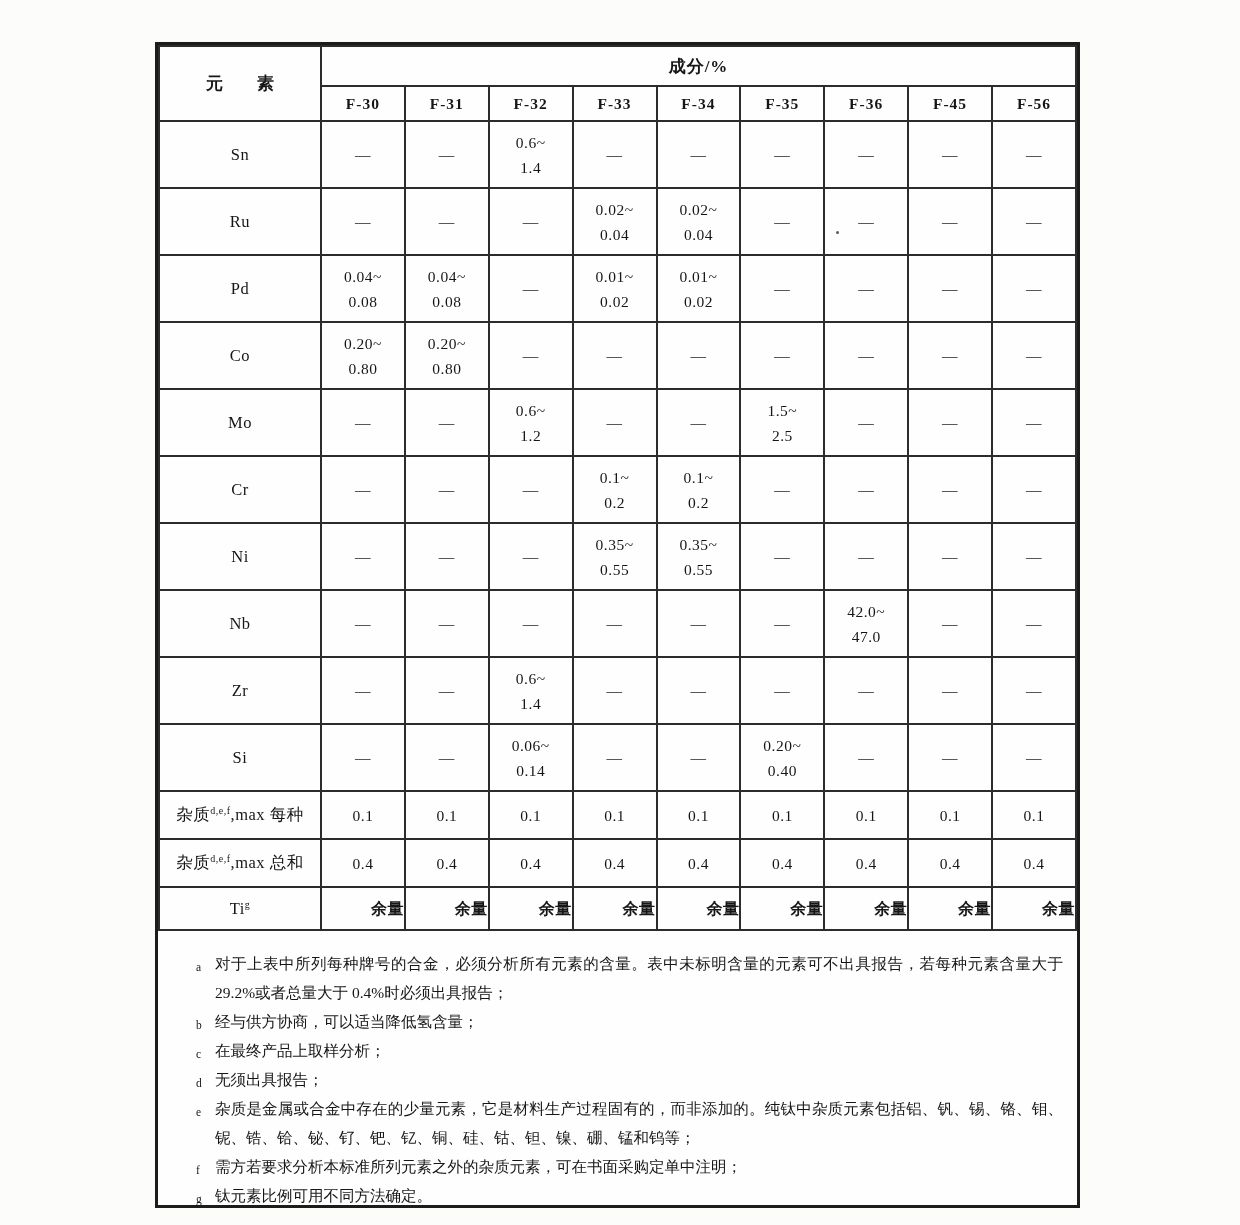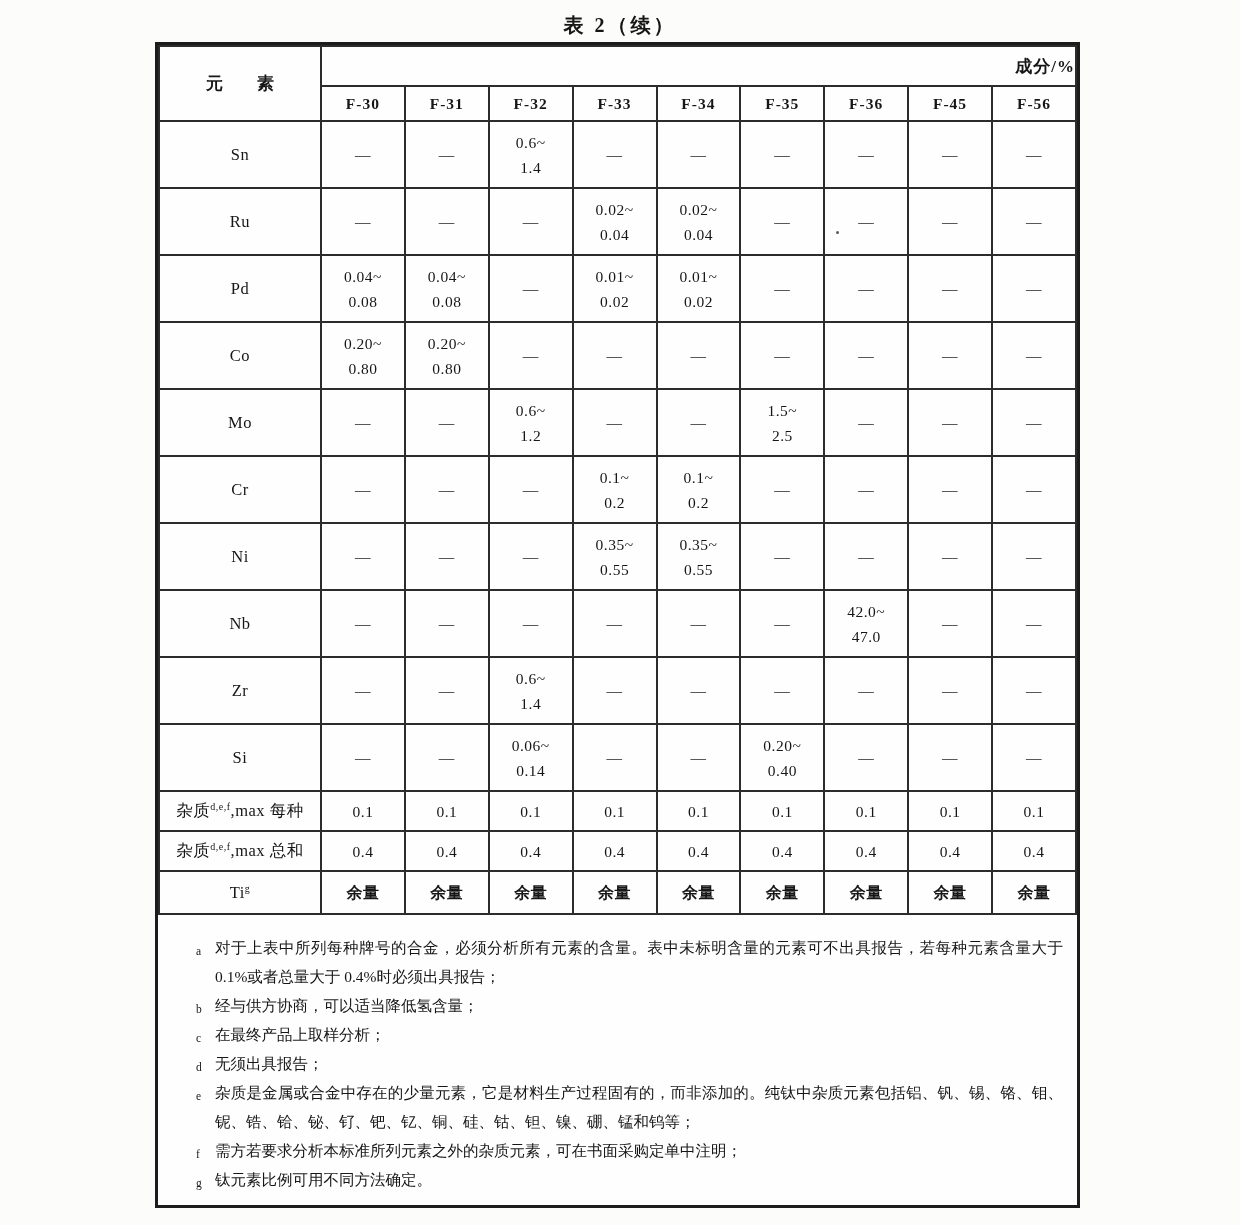--- a/index.html
+++ b/index.html
@@ -24,47 +24,46 @@
   }
   col.c-el{width:162px;}
   th,td{
     border:2px solid #2c2c2c;
     text-align:center;vertical-align:middle;padding:0;
     font-weight:normal;
   }
   thead tr.r-span th{height:38px;}
   thead tr.r-grades th{height:33px;border-radius:6px;}
   th.corner{font-size:17px;font-weight:bold;}
-  th.span-h{font-size:17px;font-weight:bold;letter-spacing:1px;text-align:right;}
+  th.span-h{font-size:17px;font-weight:bold;letter-spacing:1px;}
   th.grade{font-size:15.5px;font-weight:bold;letter-spacing:1px;}
   tbody tr{height:67px;}
-  tbody tr:nth-child(11),tbody tr:nth-child(12){height:40px;padding-left:34px;}
+  tbody tr:nth-child(11),tbody tr:nth-child(12){height:48px;padding-left:34px;}
   tbody tr:nth-child(13){height:43px;margin-left:24px;}
   td.el{font-size:16.5px;letter-spacing:0.5px;}
   td.val{
     font-size:15.5px;white-space:pre-line;line-height:25px;letter-spacing:0.5px;
   }
-  tbody tr:nth-child(13) td.val{font-weight:bold;font-size:16px;}
+  tbody tr:nth-child(13) td.val{font-weight:bold;font-size:16px;text-align:right;}
   sup{font-size:10px;line-height:0;}
   .footnotes{padding:18px 14px 0 0;font-size:15.5px;}
   .fn{position:relative;padding-left:57px;line-height:29px;text-align:justify;}
   .fn .marker{
     position:absolute;left:38px;top:4px;font-size:11.5px;
   }
   .artifact-dot{
     position:absolute;left:836px;top:231px;width:3px;height:3px;
     background:#5a5a5a;border-radius:50%;
   }
 </style>
 </head>
 <body>
 
 <div class="page">
 
-  <div class="title">表 2（续）</div>
 
   <div class="frame">
 
     <table class="comp">
       <colgroup>
         <col class="c-el">
         <col>
           <col>
           <col>
           <col>
@@ -264,21 +263,21 @@
             <td class="val">余量</td>
             <td class="val">余量</td>
             <td class="val">余量</td>
             <td class="val">余量</td>
             <td class="val">余量</td>
           </tr>
         </tbody>
     </table>
 
     <div class="footnotes" id="footnotes">
-        <div class="fn"><span class="marker">a</span><span>对于上表中所列每种牌号的合金，必须分析所有元素的含量。表中未标明含量的元素可不出具报告，若每种元素含量大于 0.1%或者总量大于 0.4%时必须出具报告；</span></div>
+        <div class="fn"><span class="marker">a</span><span>对于上表中所列每种牌号的合金，必须分析所有元素的含量。表中未标明含量的元素可不出具报告，若每种元素含量大于 29.2%或者总量大于 0.4%时必须出具报告；</span></div>
         <div class="fn"><span class="marker">b</span><span>经与供方协商，可以适当降低氢含量；</span></div>
         <div class="fn"><span class="marker">c</span><span>在最终产品上取样分析；</span></div>
         <div class="fn"><span class="marker">d</span><span>无须出具报告；</span></div>
         <div class="fn"><span class="marker">e</span><span>杂质是金属或合金中存在的少量元素，它是材料生产过程固有的，而非添加的。纯钛中杂质元素包括铝、钒、锡、铬、钼、铌、锆、铪、铋、钌、钯、钇、铜、硅、钴、钽、镍、硼、锰和钨等；</span></div>
         <div class="fn"><span class="marker">f</span><span>需方若要求分析本标准所列元素之外的杂质元素，可在书面采购定单中注明；</span></div>
         <div class="fn"><span class="marker">g</span><span>钛元素比例可用不同方法确定。</span></div>
       </div>
 
   </div>
 

